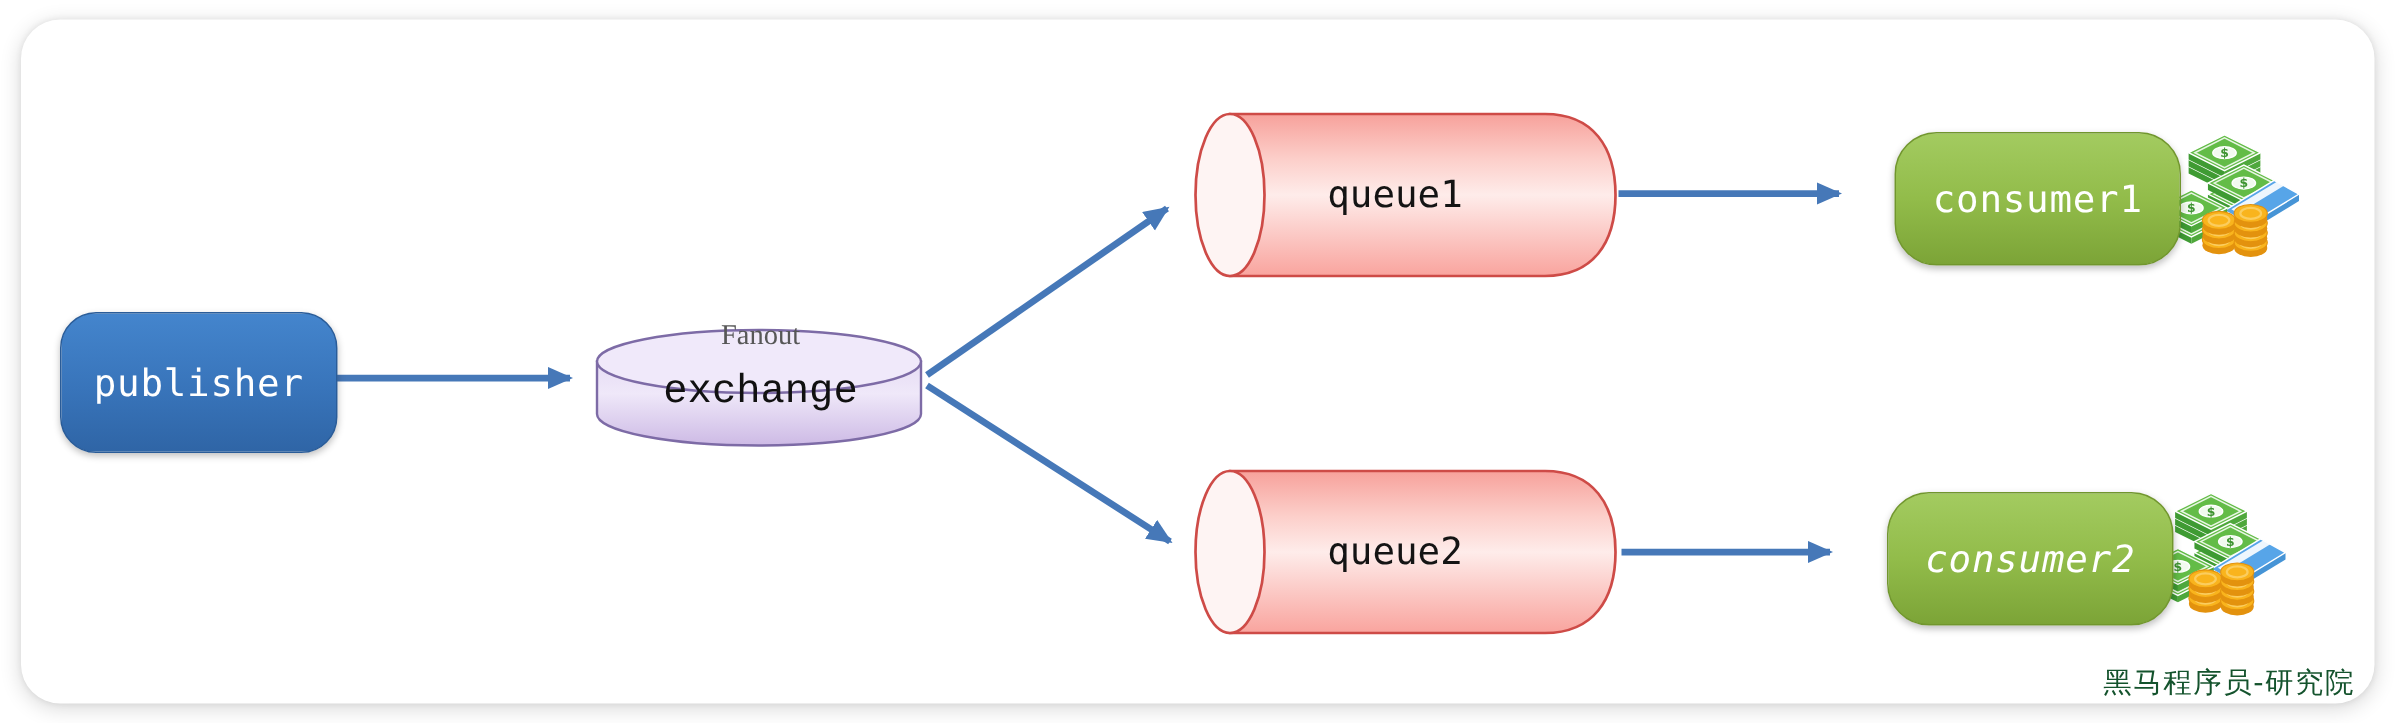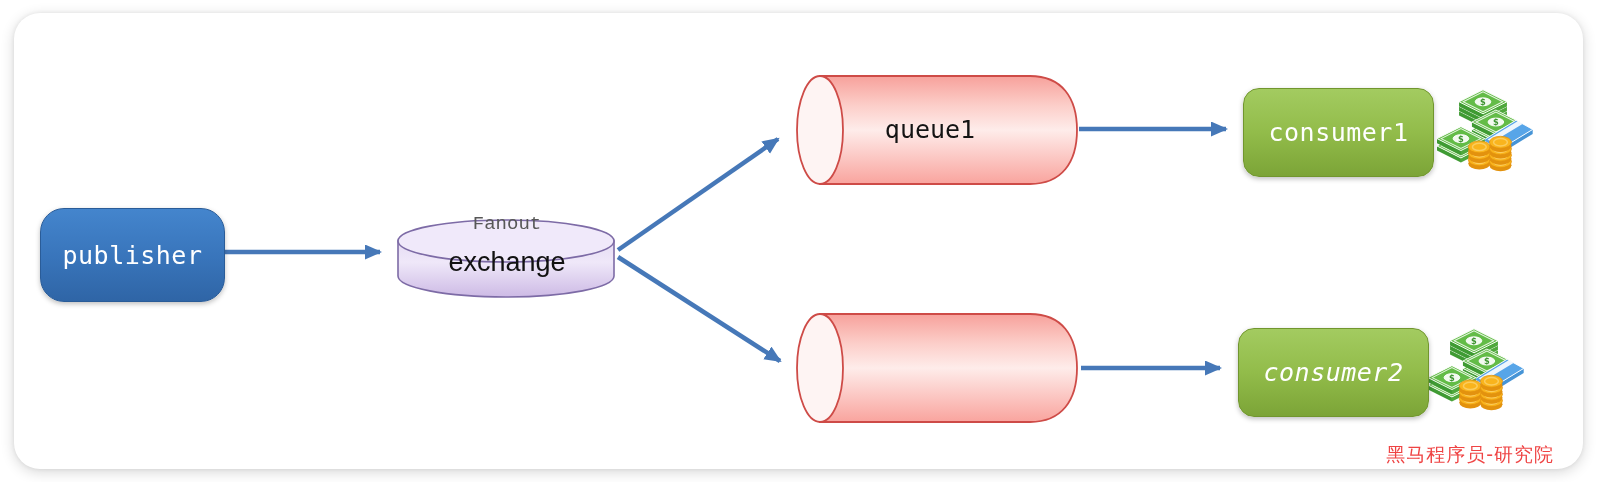--- a/index.html
+++ b/index.html
@@ -18,40 +18,41 @@
     position:absolute;display:flex;align-items:center;justify-content:center;
     color:#ffffff;font-size:25px;letter-spacing:0.5px;
     box-shadow:0 2px 5px rgba(0,0,0,0.25);
   }
   .publisher{
     left:40px;top:208px;width:183px;height:92px;border-radius:24px;
     background:linear-gradient(180deg,#4485CD 0%,#3874BA 55%,#2F65A6 100%);
     border:1px solid #2A5C98;
   }
   .consumer{
-    width:189px;height:87px;border-radius:16px;
+    width:189px;height:87px;border-radius:28px;
     background:linear-gradient(180deg,#A3CB60 0%,#92BC4A 50%,#7CA437 100%);
     border:1px solid #71962E;
+    margin-left:20px;
   }
   .consumer1{left:1243px;top:88px;}
   .consumer2{left:1238px;top:328px;font-style:italic;}
   .lbl{
     position:absolute;display:flex;align-items:center;justify-content:center;
     color:#141414;
   }
   .exchange-type{left:398px;top:212px;width:218px;height:24px;
-    font-family:Liberation Mono, monospace;font-size:19px;color:#575757;}
+    font-family:Liberation Serif, serif;font-size:19px;color:#575757;}
   .exchange-name{left:398px;top:246px;width:218px;height:32px;
-    font-family:Liberation Sans, sans-serif;font-size:27px;color:#111111;}
+    font-family:Liberation Mono, monospace;font-size:27px;color:#111111;}
   .queue1-lbl{left:822px;top:112px;width:216px;height:34px;font-size:25px;}
   .queue2-lbl{left:822px;top:350px;width:216px;height:34px;font-size:25px;}
   .watermark{
-    position:absolute;right:44px;top:442px;
+    position:absolute;right:28px;top:442px;
     font-family:"DejaVu Sans",sans-serif;font-size:19px;letter-spacing:1px;
-    color:#ef4444;
+    color:#14532d;
   }
 </style>
 </head>
 <body>
 
 <div class="stage">
   <div class="card"></div>
 
   <svg class="overlay" viewBox="0 0 1598 482">
     <defs>
@@ -148,20 +149,21 @@
   </svg>
 
   <div class="node publisher">
     <span>publisher</span>
   </div>
 
   <div class="lbl exchange-type">Fanout</div>
   <div class="lbl exchange-name">exchange</div>
 
   <div class="lbl queue1-lbl">queue1</div>
+  <div class="lbl queue2-lbl">queue2</div>
 
   <div class="node consumer consumer1">
     <span>consumer1</span>
   </div>
   <div class="node consumer consumer2">
     <span>consumer2</span>
   </div>
 
   <div class="watermark">黑马程序员-研究院</div>
 </div>

